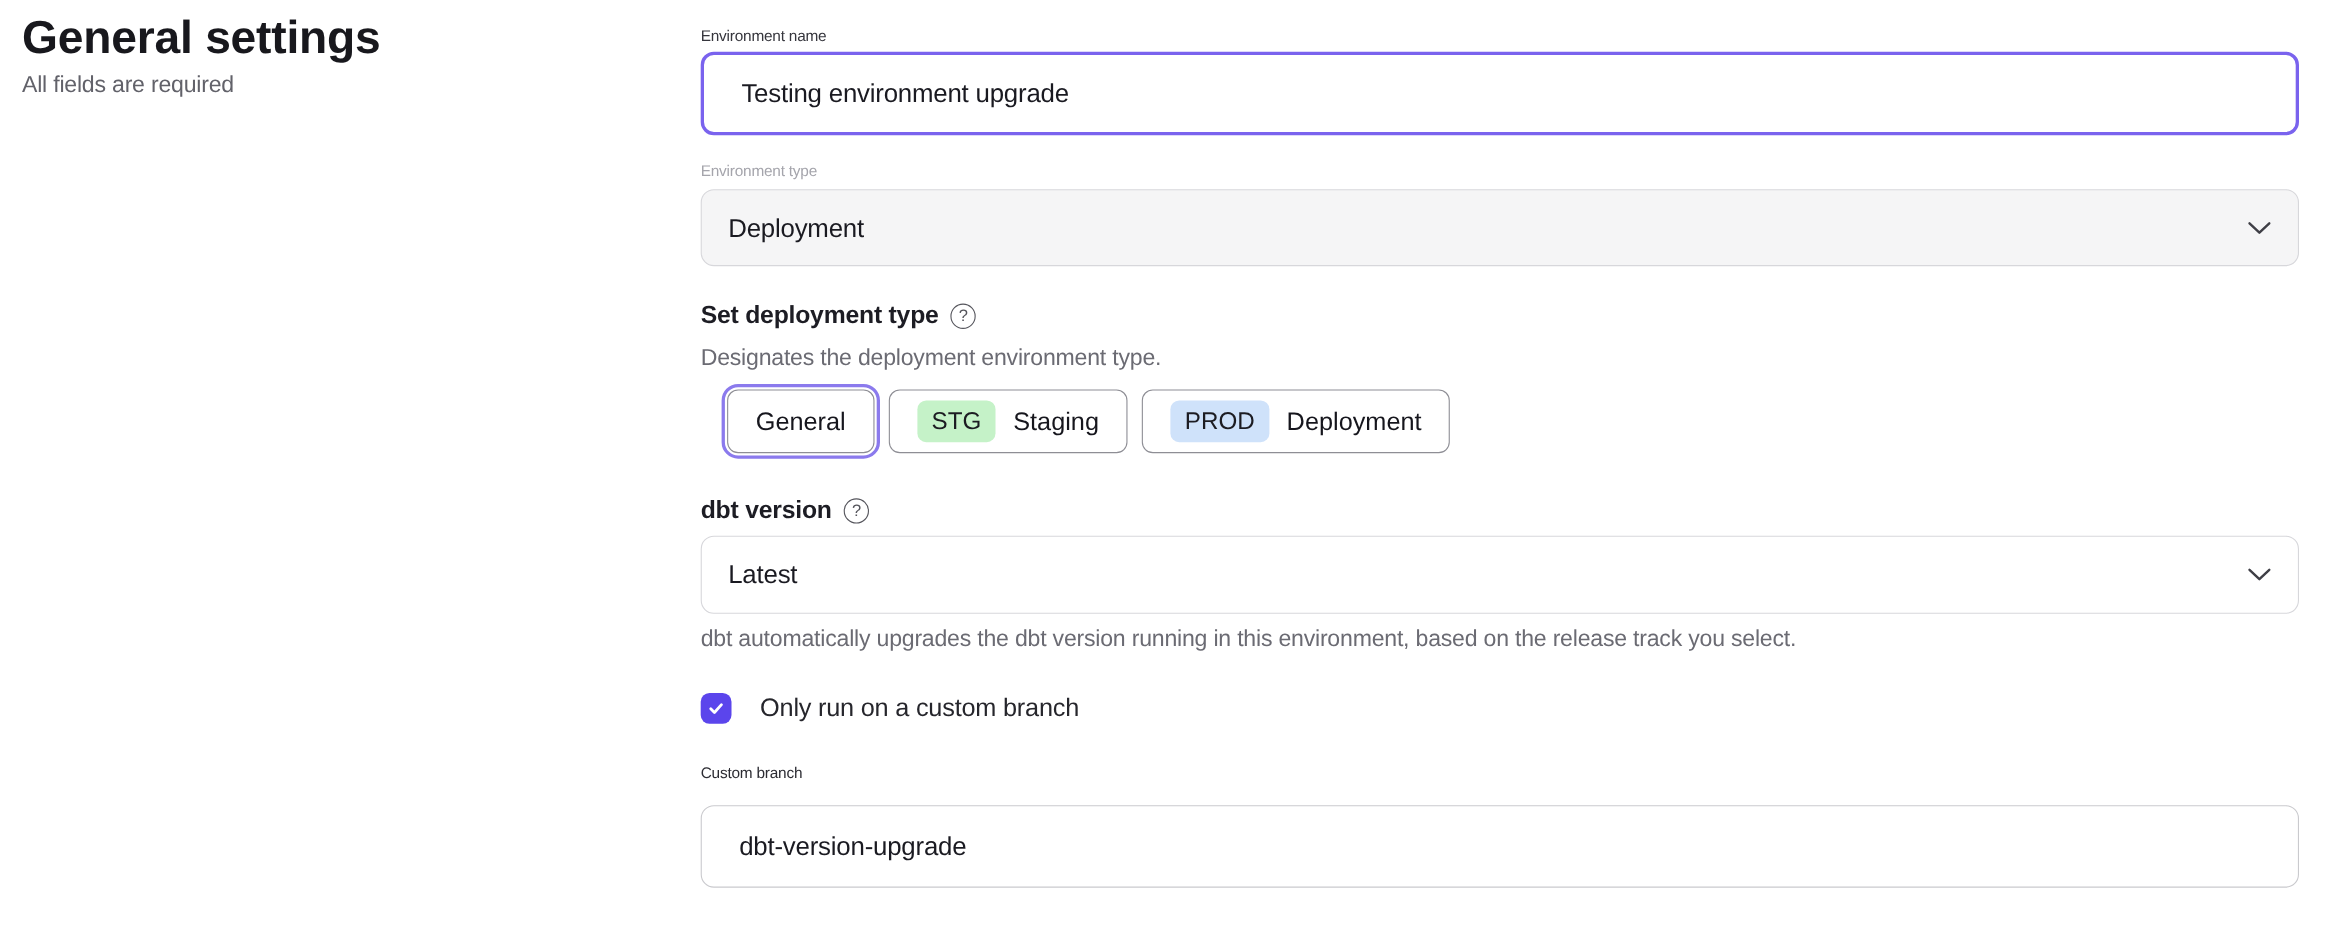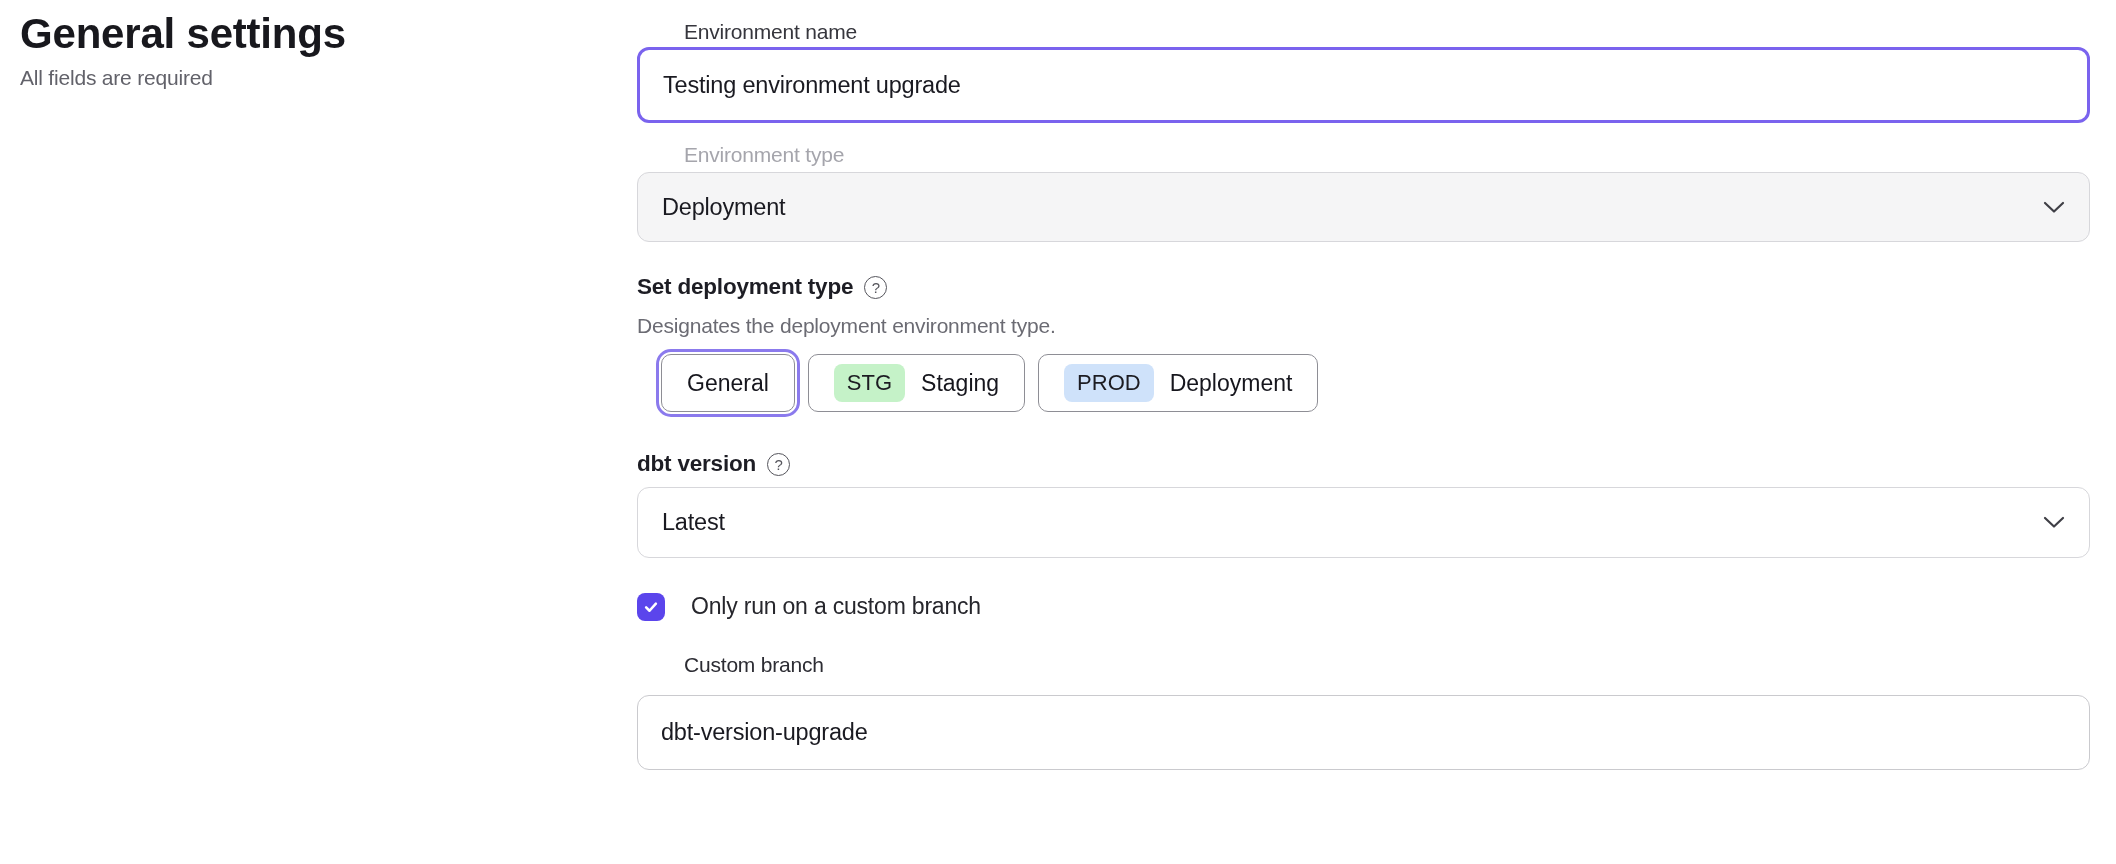--- a/index.html
+++ b/index.html
@@ -10,27 +10,27 @@
   }
   
   .left-col{position:absolute;left:20px;top:0;width:560px;}
   .page-title{margin:14px 0 0;font-size:42px;line-height:40px;font-weight:700;color:#18181d;}
   .page-subtitle{margin:10px 0 0;font-size:21px;line-height:28px;font-weight:400;color:#62626a;}
 
   
   .form-col{position:absolute;left:637px;top:0;width:1453px;}
   .form-col *{box-sizing:border-box;}
 
-  .field-label{margin-top:18px;height:28px;line-height:28px;font-size:21px;color:#36363d;margin-left:47px;}
+  .field-label{margin-top:18px;height:28px;line-height:28px;font-size:14px;color:#36363d;}
   .field-label.disabled{color:#a5a5ac;}
 
   .text-input{
     display:block;width:100%;height:76px;margin-top:1px;
     border:3px solid #7a63ee;border-radius:12px;background:#fff;
-    padding:0 23px;font:400 23.5px/1 "Liberation Sans","DejaVu Sans",sans-serif;
+    padding:0 34px;font:400 23.5px/1 "Liberation Sans","DejaVu Sans",sans-serif;
     color:#1a1a21;letter-spacing:-0.2px;outline:none;
   }
   .text-input.plain{height:75px;margin-top:16px;border:1px solid #cacace;}
 
   .select{
     display:flex;align-items:center;justify-content:space-between;
     width:100%;height:70px;border:1px solid #d7d7db;border-radius:12px;background:#fff;
     padding:0 24px;font-size:23.5px;color:#1a1a21;cursor:pointer;
   }
   .select.disabled{background:#f5f5f6;}
@@ -123,20 +123,21 @@
       <span class="help-icon">?</span>
     </div>
     <div class="select tall" style="margin-top:8px;gap:16px;">
       <span>Latest</span>
       <span class="chev">
         <svg width="22" height="13" viewBox="0 0 22 13">
             <path d="M2 2 L11 10.5 L20 2" stroke="#3f3f46" stroke-width="2.2" fill="none" stroke-linecap="round" stroke-linejoin="round"></path>
           </svg>
       </span>
     </div>
+    <div class="helper" style="margin-top:9px;">dbt automatically upgrades the dbt version running in this environment, based on the release track you select.</div>
 
     <div class="checkbox-row">
       <span class="checkbox">
         <svg width="18" height="18" viewBox="0 0 24 24">
             <path d="M5.5 12.5 L10 17 L18.5 7.5" stroke="#ffffff" stroke-width="3.4" fill="none" stroke-linecap="round" stroke-linejoin="round"></path>
           </svg>
       </span>
       <span class="checkbox-label">Only run on a custom branch</span>
     </div>
 

